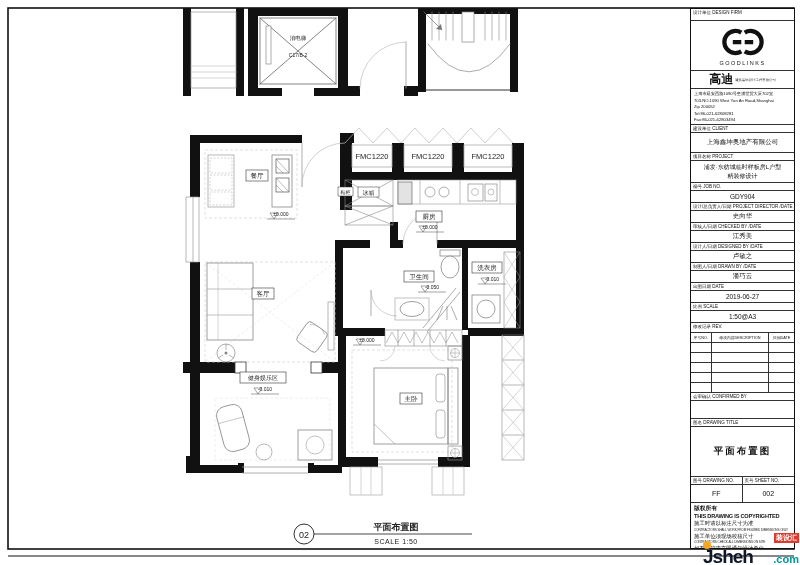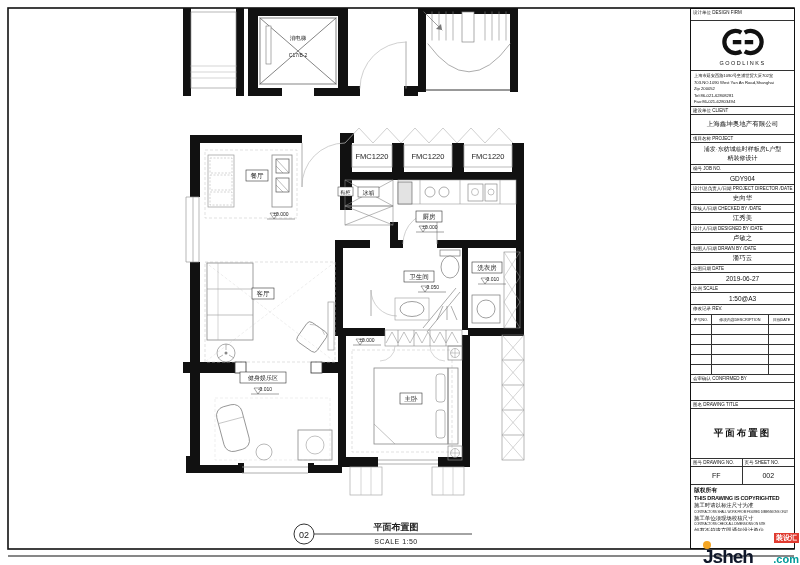--- a/index.html
+++ b/index.html
@@ -414,20 +414,26 @@
   <div class="row" style="height:50px">
     <div class="logo-wrap">
       <svg width="56" height="34" viewBox="0 0 64 40">
         <path d="M30,9 A13,13 0 1 0 30,31 M30,20 L20,20" fill="none" stroke="#111" stroke-width="5"></path>
         <path d="M34,9 A13,13 0 1 1 34,31 M34,20 L44,20" fill="none" stroke="#111" stroke-width="5"></path>
       </svg>
       <div class="logo-name">GOODLINKS</div>
     </div>
   </div>
 
+  <div class="row" style="height:18px">
+    <div class="brandcn">
+      <span class="big">高迪</span>
+      <span class="sub">建筑装饰设计工程有限公司</span>
+    </div>
+  </div>
 
   <div class="row addr" style="height:36px">
     <div>上海市延安西路1090号皇浦世贸大厦702室</div>
     <div>703.NO.1090 West Yan An Road,Shanghai</div>
     <div>Zip 200052</div>
     <div>Tel:86-021-62808281</div>
     <div>Fax:86-021-62803494</div>
     <div>Email:goodlinksvip.163.com</div>
   </div>
 

